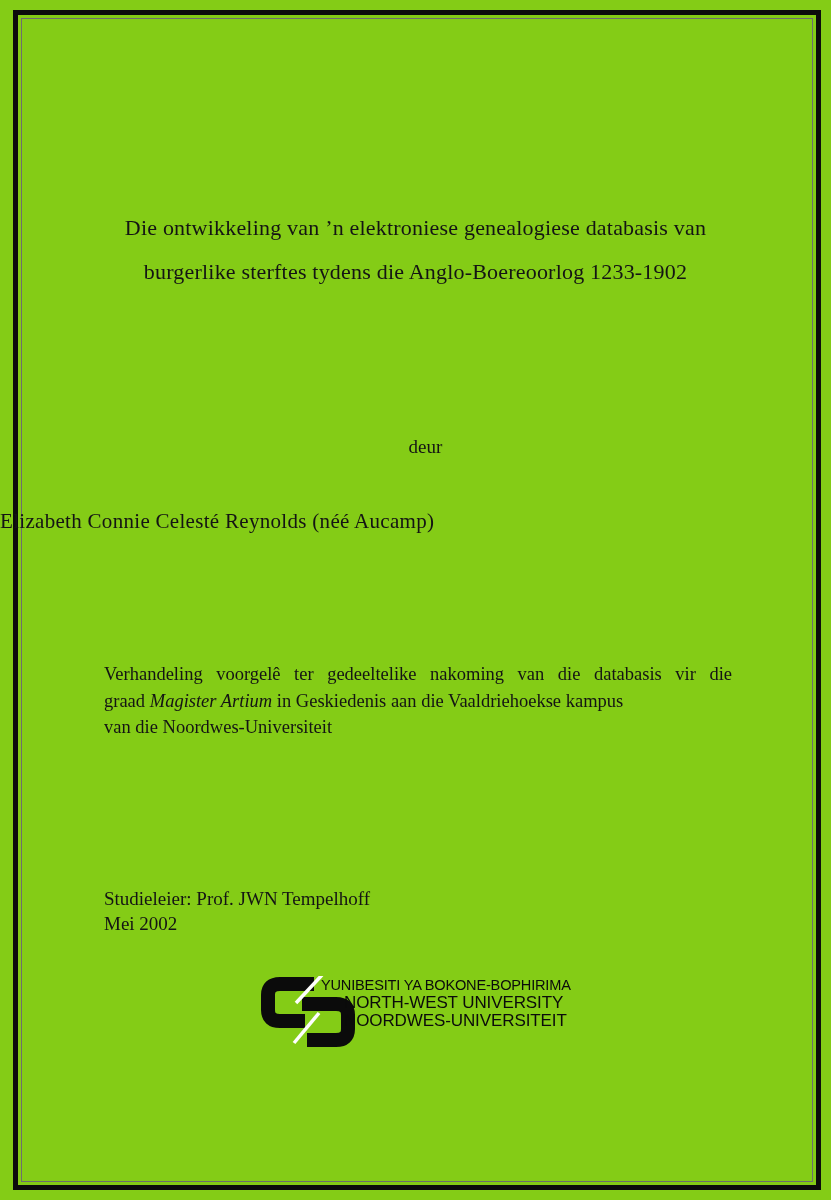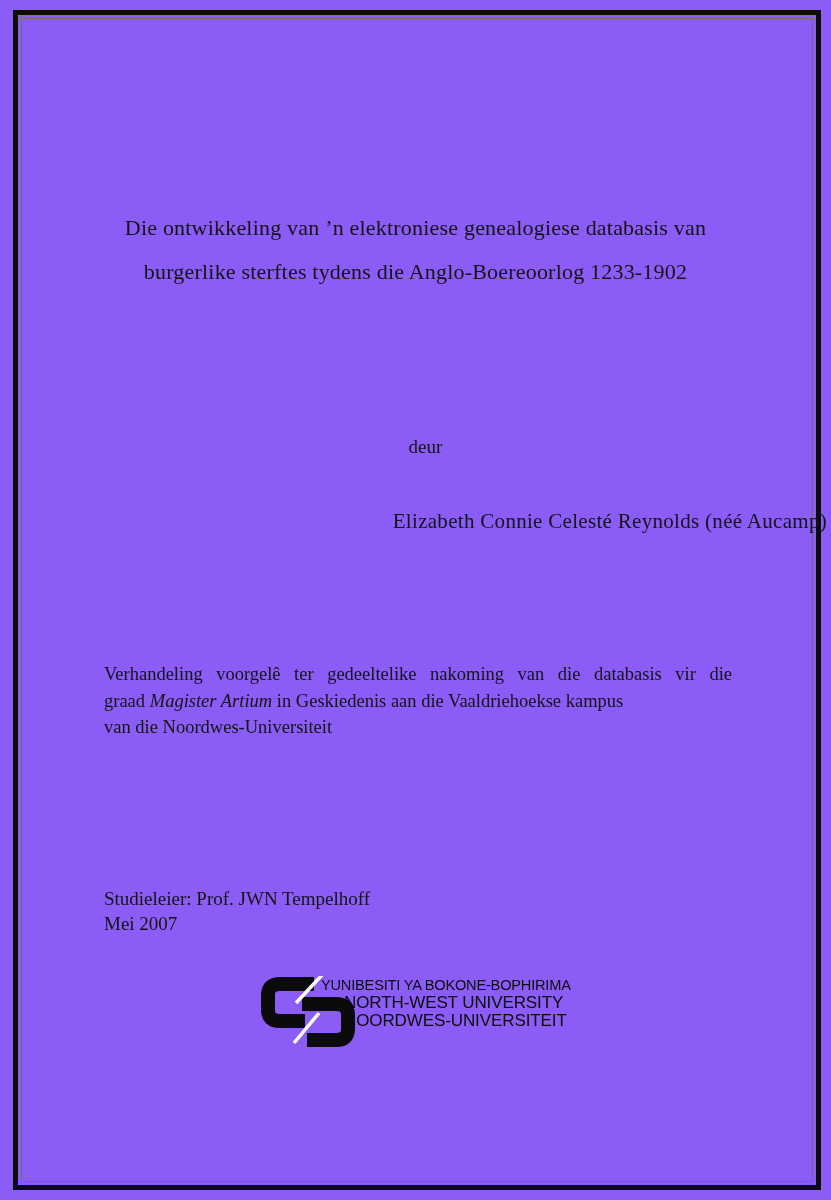--- a/index.html
+++ b/index.html
@@ -1,20 +1,20 @@
 <!DOCTYPE html>
 <html><head>
 <meta charset="utf-8">
 <style>
   html, body { margin: 0; padding: 0; background: #ffffff; }
   .page {
     position: relative;
     width: 831px;
     height: 1200px;
-    background: #8b5cf6;
+    background: #84cc16;
     overflow: hidden;
     font-family: "Liberation Serif", serif;
     color: #141414;
   }
   .frame-outer {
     position: absolute;
     left: 13px; top: 10px; right: 10px; bottom: 10px;
     border: 5px solid #0c0c0c;
   }
   .frame-inner {
@@ -33,21 +33,21 @@
   .byline {
     position: absolute;
     left: 0; right: 0; top: 436px;
     text-align: center;
     font-size: 19px;
     margin-left: 20px;
   }
   .author {
     position: absolute;
     left: 0; right: 4px; top: 509px;
-    text-align: right;
+    text-align: left;
     font-size: 21px;
     letter-spacing: 0.3px;
   }
   .declaration {
     position: absolute;
     left: 104px; top: 661px;
     width: 628px;
     font-size: 18.5px;
     line-height: 26.5px;
   }
@@ -104,21 +104,21 @@
   <div class="author">Elizabeth Connie Celesté Reynolds (néé Aucamp)</div>
 
   <div class="declaration">
     <div class="decl-line1">Verhandeling voorgelê ter gedeeltelike nakoming van die databasis vir die</div>
     <div class="decl-line2"><span>graad </span><span class="italic">Magister Artium</span><span> in Geskiedenis aan die Vaaldriehoekse kampus</span></div>
     <div class="decl-line3">van die Noordwes-Universiteit</div>
   </div>
 
   <div class="footer-block">
     <div>Studieleier: Prof. JWN Tempelhoff</div>
-    <div>Mei 2007</div>
+    <div>Mei 2002</div>
   </div>
 
   <svg class="logo-mark" viewBox="0 0 94 73" xmlns="http://www.w3.org/2000/svg" aria-hidden="true">
     <path d="M 53 8 H 19 Q 7 8 7 19 V 34 Q 7 45 19 45 H 44" fill="none" stroke="#0b0b0b" stroke-width="14"></path>
     <path d="M 41 28 H 75 Q 87 28 87 39 V 53 Q 87 64 75 64 H 46" fill="none" stroke="#0b0b0b" stroke-width="14"></path>
     <path d="M 61 -1 L 35 27" stroke="#fefefe" stroke-width="3.5" fill="none"></path>
     <path d="M 58 37 L 33 67" stroke="#fefefe" stroke-width="3.5" fill="none"></path>
   </svg>
 
   <div class="logo-text">

